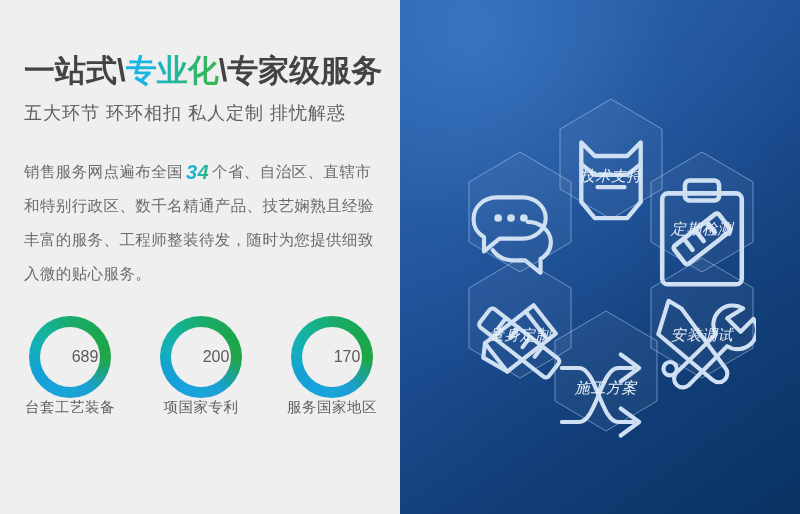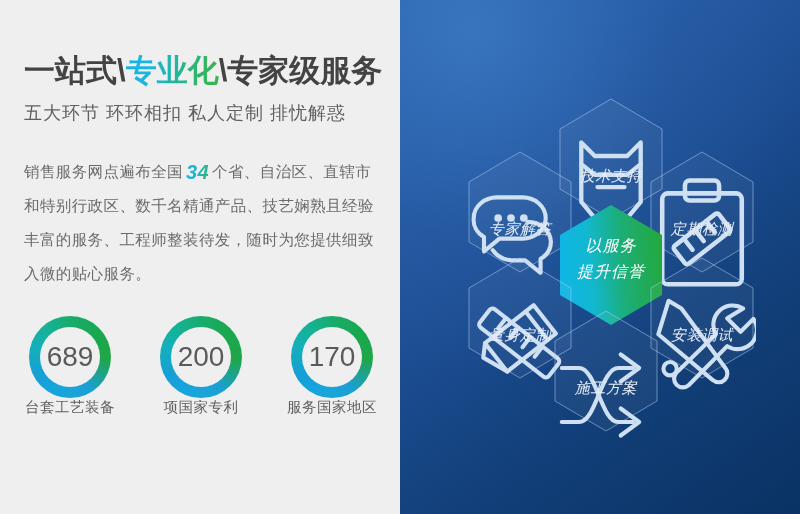--- a/index.html
+++ b/index.html
@@ -55,23 +55,23 @@
         #1aa4d8 0deg, #17a3dd 30deg, #159fd6 62deg,
         #14b0b9 110deg, #15b293 145deg,
         #1aab6a 185deg, #19a84f 230deg,
         #1fa648 275deg, #1b9fd4 330deg, #1aa4d8 360deg);
   }
   .ring::after{
     content:"";position:absolute;left:11px;top:11px;
     width:60px;height:60px;border-radius:50%;background:#efefef;
   }
   .ring-num{
-    position:absolute;left:0;top:0;width:82px;height:82px;
+    position:absolute;left:15px;top:0;width:82px;height:82px;
     display:flex;align-items:center;justify-content:center;
-    z-index:2;font-size:28px;color:#5a5a5a;letter-spacing:0px;
+    z-index:2;font-size:16px;color:#5a5a5a;letter-spacing:0px;
   }
   .stat-label{
     font-size:14.5px;color:#5f5f5f;white-space:nowrap;letter-spacing:0.5px;
   }
 
   
   .right-panel{
     position:relative;width:400px;height:514px;overflow:hidden;
     background:
       radial-gradient(120% 95% at 18% 6%, rgba(62,123,197,0.75) 0%, rgba(46,101,174,0.25) 42%, rgba(0,0,0,0) 70%),
@@ -160,21 +160,20 @@
         </svg>
         <div class="icon">
           <svg width="42" height="36" viewBox="0 0 42 36" fill="none" stroke="#cfe0f3" stroke-width="1.6" stroke-linejoin="round" stroke-linecap="round">
             <path d="M3 11 a9 8 0 0 1 9-8 h10 a9 8 0 0 1 9 8 a9 8 0 0 1 -9 8 h-9 l-6 5 v-5.6 a9 8 0 0 1 -4 -7.4 Z"></path>
             <path d="M24 12.5 a9 8 0 0 1 9 7.6 a9 8 0 0 1 -4 6.8 v5.4 l-6 -4.8 h-5 a9.6 8 0 0 1 -7.6 -4"></path>
             <circle cx="12.5" cy="11" r="1.5" fill="#cfe0f3" stroke="none"></circle>
             <circle cx="17.5" cy="11" r="1.5" fill="#cfe0f3" stroke="none"></circle>
             <circle cx="22.5" cy="11" r="1.5" fill="#cfe0f3" stroke="none"></circle>
           </svg>
         </div>
-        <div class="hex-label">专家解答</div>
       </div>
 
       <div class="hex" style="left:248px;top:150px;">
         <svg viewBox="0 0 108 124">
           <polygon points="54,2 105,32 105,92 54,122 3,92 3,32" fill="rgba(255,255,255,0.045)" stroke="rgba(173,203,236,0.55)" stroke-width="1"></polygon>
         </svg>
         <div class="icon">
           <svg width="38" height="42" viewBox="0 0 38 42" fill="none" stroke="#cfe0f3" stroke-width="1.6" stroke-linejoin="round" stroke-linecap="round">
             <rect x="5" y="6" width="28" height="32" rx="2"></rect>
             <rect x="13" y="1.5" width="12" height="7" rx="1.6"></rect>
@@ -182,37 +181,20 @@
               <rect x="9" y="18" width="20" height="8" rx="1"></rect>
               <line x1="14" y1="18" x2="14" y2="23"></line>
               <line x1="19" y1="18" x2="19" y2="23"></line>
               <line x1="24" y1="18" x2="24" y2="23"></line>
             </g>
           </svg>
         </div>
         <div class="hex-label">定期检测</div>
       </div>
 
-      <div class="hex center" style="left:157px;top:203px;">
-        <svg viewBox="0 0 108 124">
-          <defs>
-            <linearGradient id="ctrgrad" x1="0" y1="0.55" x2="1" y2="0.45">
-              <stop offset="0%" stop-color="#0fb6e6"></stop>
-              <stop offset="30%" stop-color="#12b8cf"></stop>
-              <stop offset="62%" stop-color="#1cae76"></stop>
-              <stop offset="100%" stop-color="#24a83f"></stop>
-            </linearGradient>
-          </defs>
-          <polygon points="54,2 105,32 105,92 54,122 3,92 3,32" fill="url(#ctrgrad)"></polygon>
-        </svg>
-        <div class="center-text">
-          <div>以服务</div>
-          <div>提升信誉</div>
-        </div>
-      </div>
 
       <div class="hex" style="left:66px;top:256px;">
         <svg viewBox="0 0 108 124">
           <polygon points="54,2 105,32 105,92 54,122 3,92 3,32" fill="rgba(255,255,255,0.045)" stroke="rgba(173,203,236,0.55)" stroke-width="1"></polygon>
         </svg>
         <div class="icon">
           <svg width="42" height="40" viewBox="0 0 42 40" fill="none" stroke="#cfe0f3" stroke-width="1.6" stroke-linejoin="round" stroke-linecap="round">
             <g transform="rotate(38 21 20)">
               <rect x="4" y="16" width="34" height="9" rx="1.5"></rect>
               <line x1="11" y1="16" x2="11" y2="21"></line>

